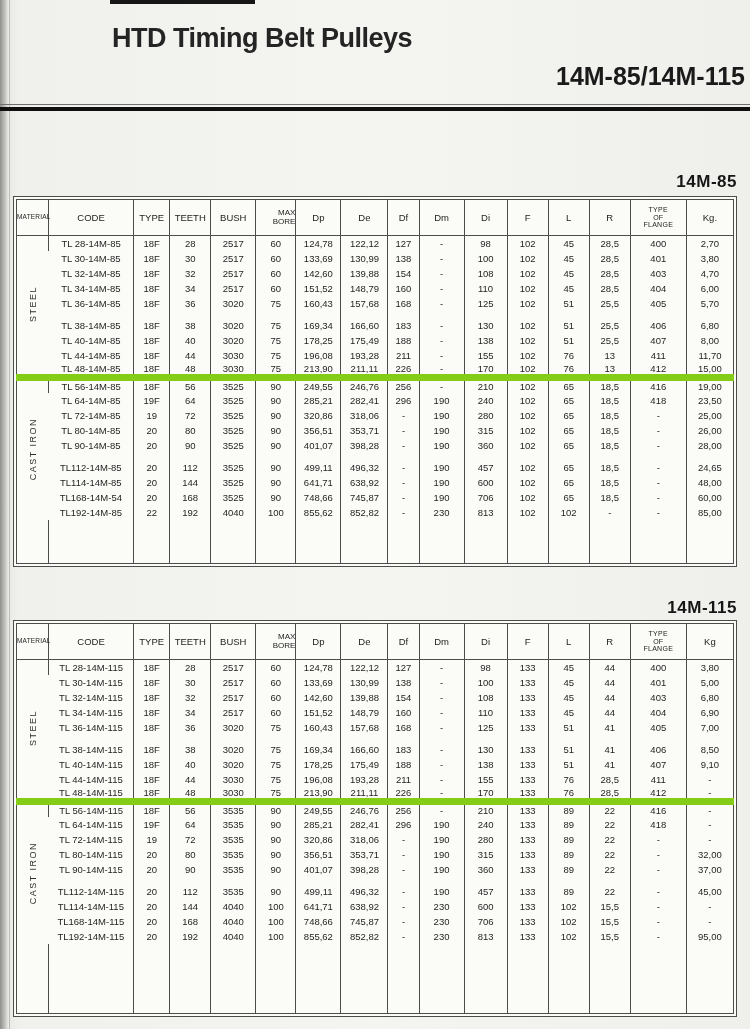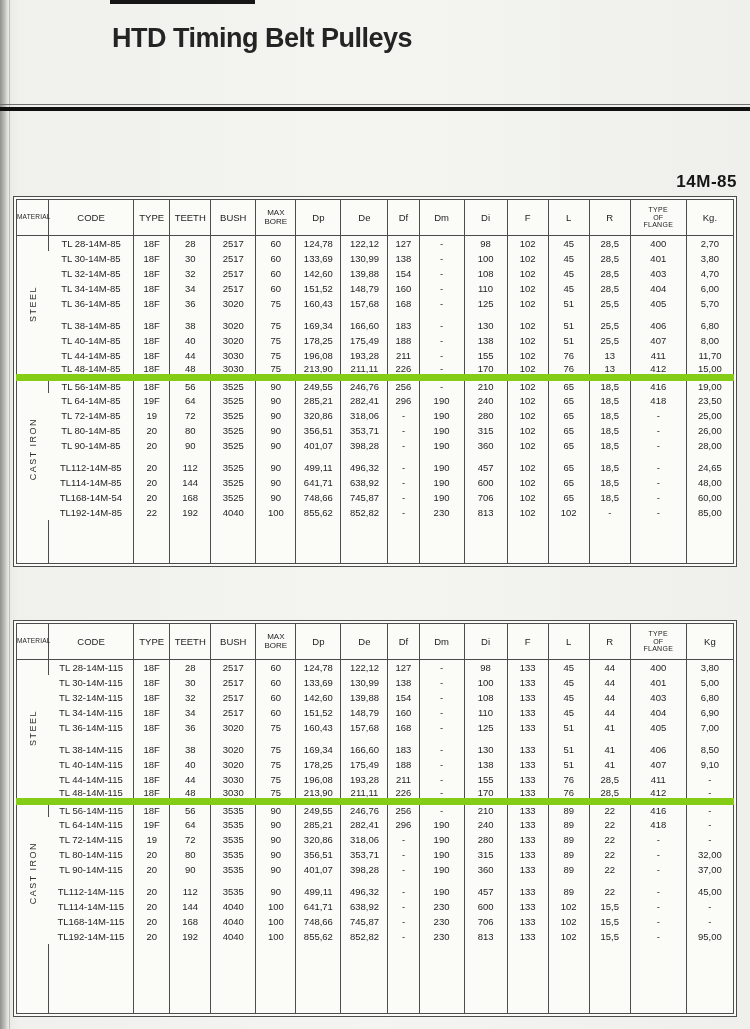--- a/index.html
+++ b/index.html
@@ -27,21 +27,21 @@
                background:#fbfcf8;padding:2px;box-sizing:border-box;}
   #frame1{top:196px;}
   #frame2{top:620px;}
   table.data{width:100%;border:1px solid #4c4c4c;border-collapse:collapse;table-layout:fixed;
              background:#fbfcf8;color:#1e1e1e;}
   thead tr{height:36px;}
   th{font-weight:normal;font-size:9.5px;text-align:center;vertical-align:middle;
      border-left:1px solid #4c4c4c;border-bottom:1px solid #4c4c4c;
      white-space:pre-line;line-height:1.05;padding:0;color:#222;}
   th:first-child{border-left:none;}
-  th.h-small{font-size:8px;}
+  th.h-small{font-size:8px;text-align:right;}
   th.h-tiny{font-size:7px;letter-spacing:.3px;}
   th.h-material{font-size:6.5px;letter-spacing:.2px;}
   tbody tr{height:15px;}
   tbody tr.gap-row{height:7px;}
   td{font-size:9.5px;text-align:center;vertical-align:middle;padding:0;
      border-left:1px solid #4c4c4c;overflow:hidden;white-space:nowrap;}
   td:first-child{border-left:none;}
   tr.section-start td{border-top:7px solid #84cc16;}
   td.material-cell{text-align:center;vertical-align:middle;}
   .material-label{display:inline-block;writing-mode:vertical-rl;transform:rotate(180deg);
@@ -57,20 +57,21 @@
 <body>
 
 <div class="page">
   <div class="edge-strip"></div>
   <div class="edge-line"></div>
   <div class="top-mark"></div>
 
   <div class="title">
     <div>HTD Timing Belt Pulleys</div>
   </div>
+  <div class="model">14M-85/14M-115</div>
 
   <div class="rule-thin"></div>
   <div class="rule-thick"></div>
 
   <div class="table-title" id="t1-title">14M-85</div>
   <div class="table-frame" id="frame1">
     <table class="data">
       <colgroup>
         <col class="c0">
           <col class="c1">
@@ -470,20 +471,21 @@
             <td></td>
             <td></td>
             <td></td>
             <td></td>
             <td></td>
           </tr>
         </tbody>
     </table>
   </div>
 
+  <div class="table-title" id="t2-title">14M-115</div>
   <div class="table-frame" id="frame2">
     <table class="data">
       <colgroup>
         <col class="c0">
           <col class="c1">
           <col class="c2">
           <col class="c3">
           <col class="c4">
           <col class="c5">
         <col class="c6">

